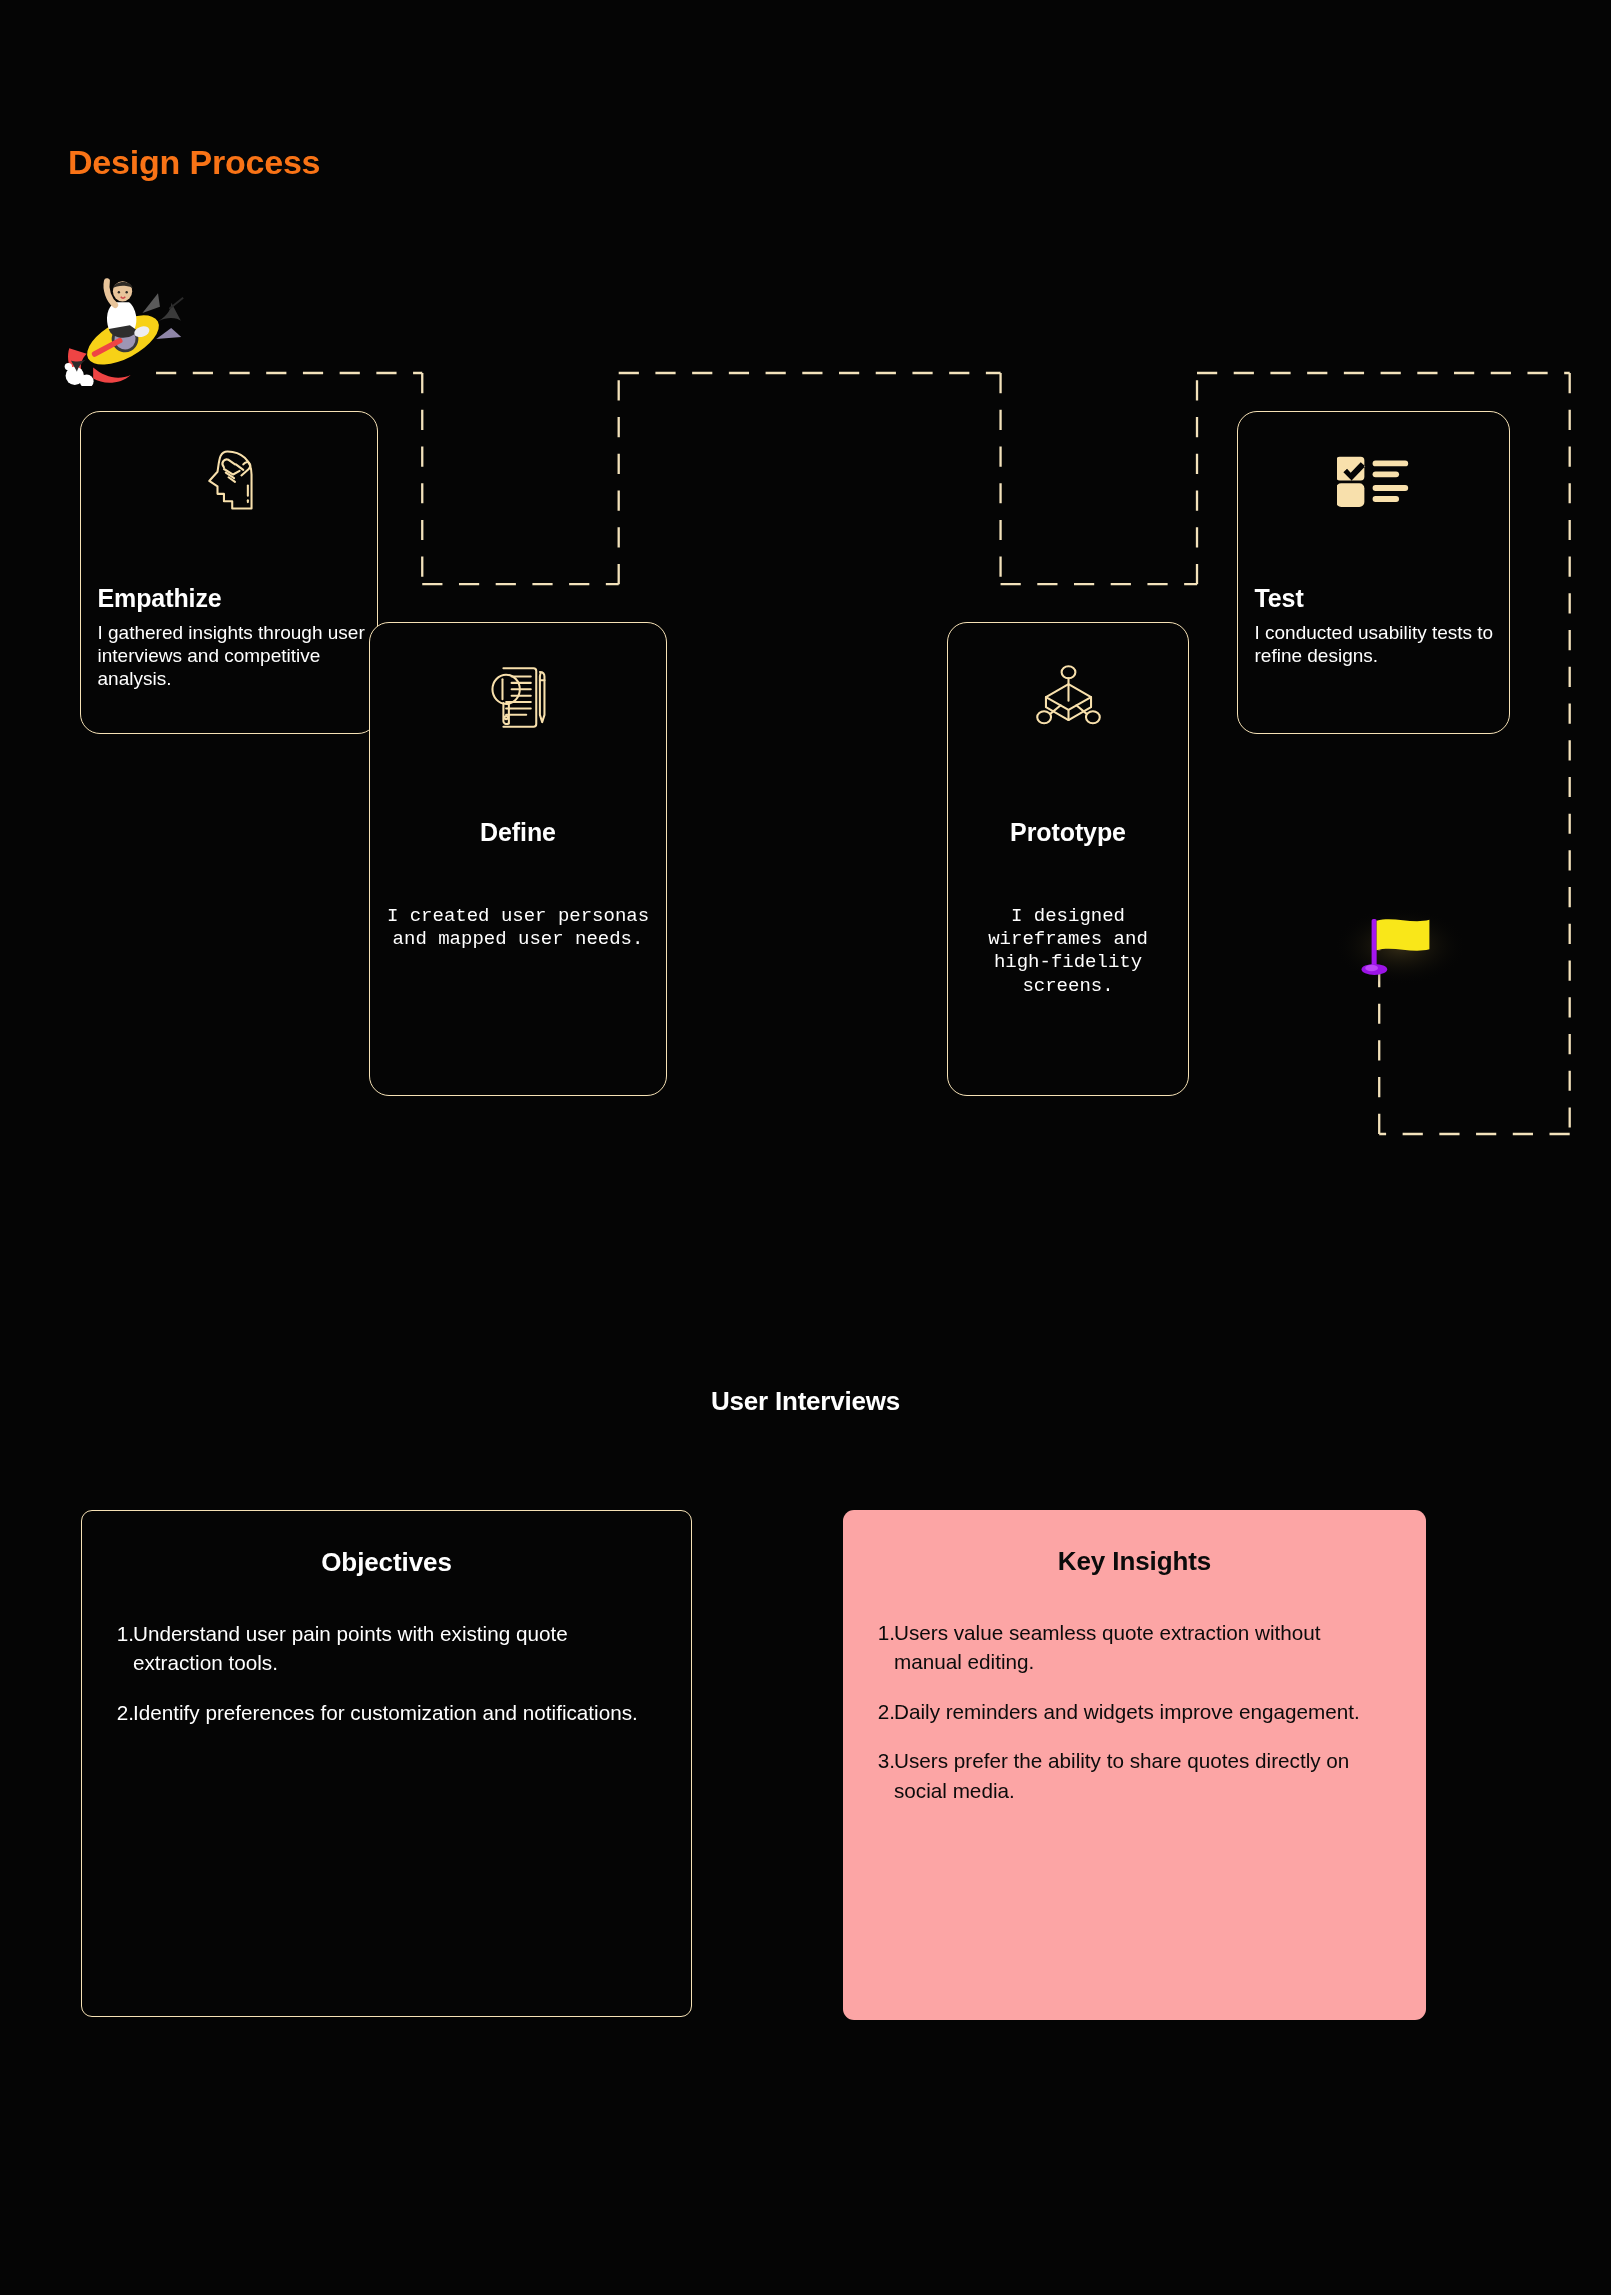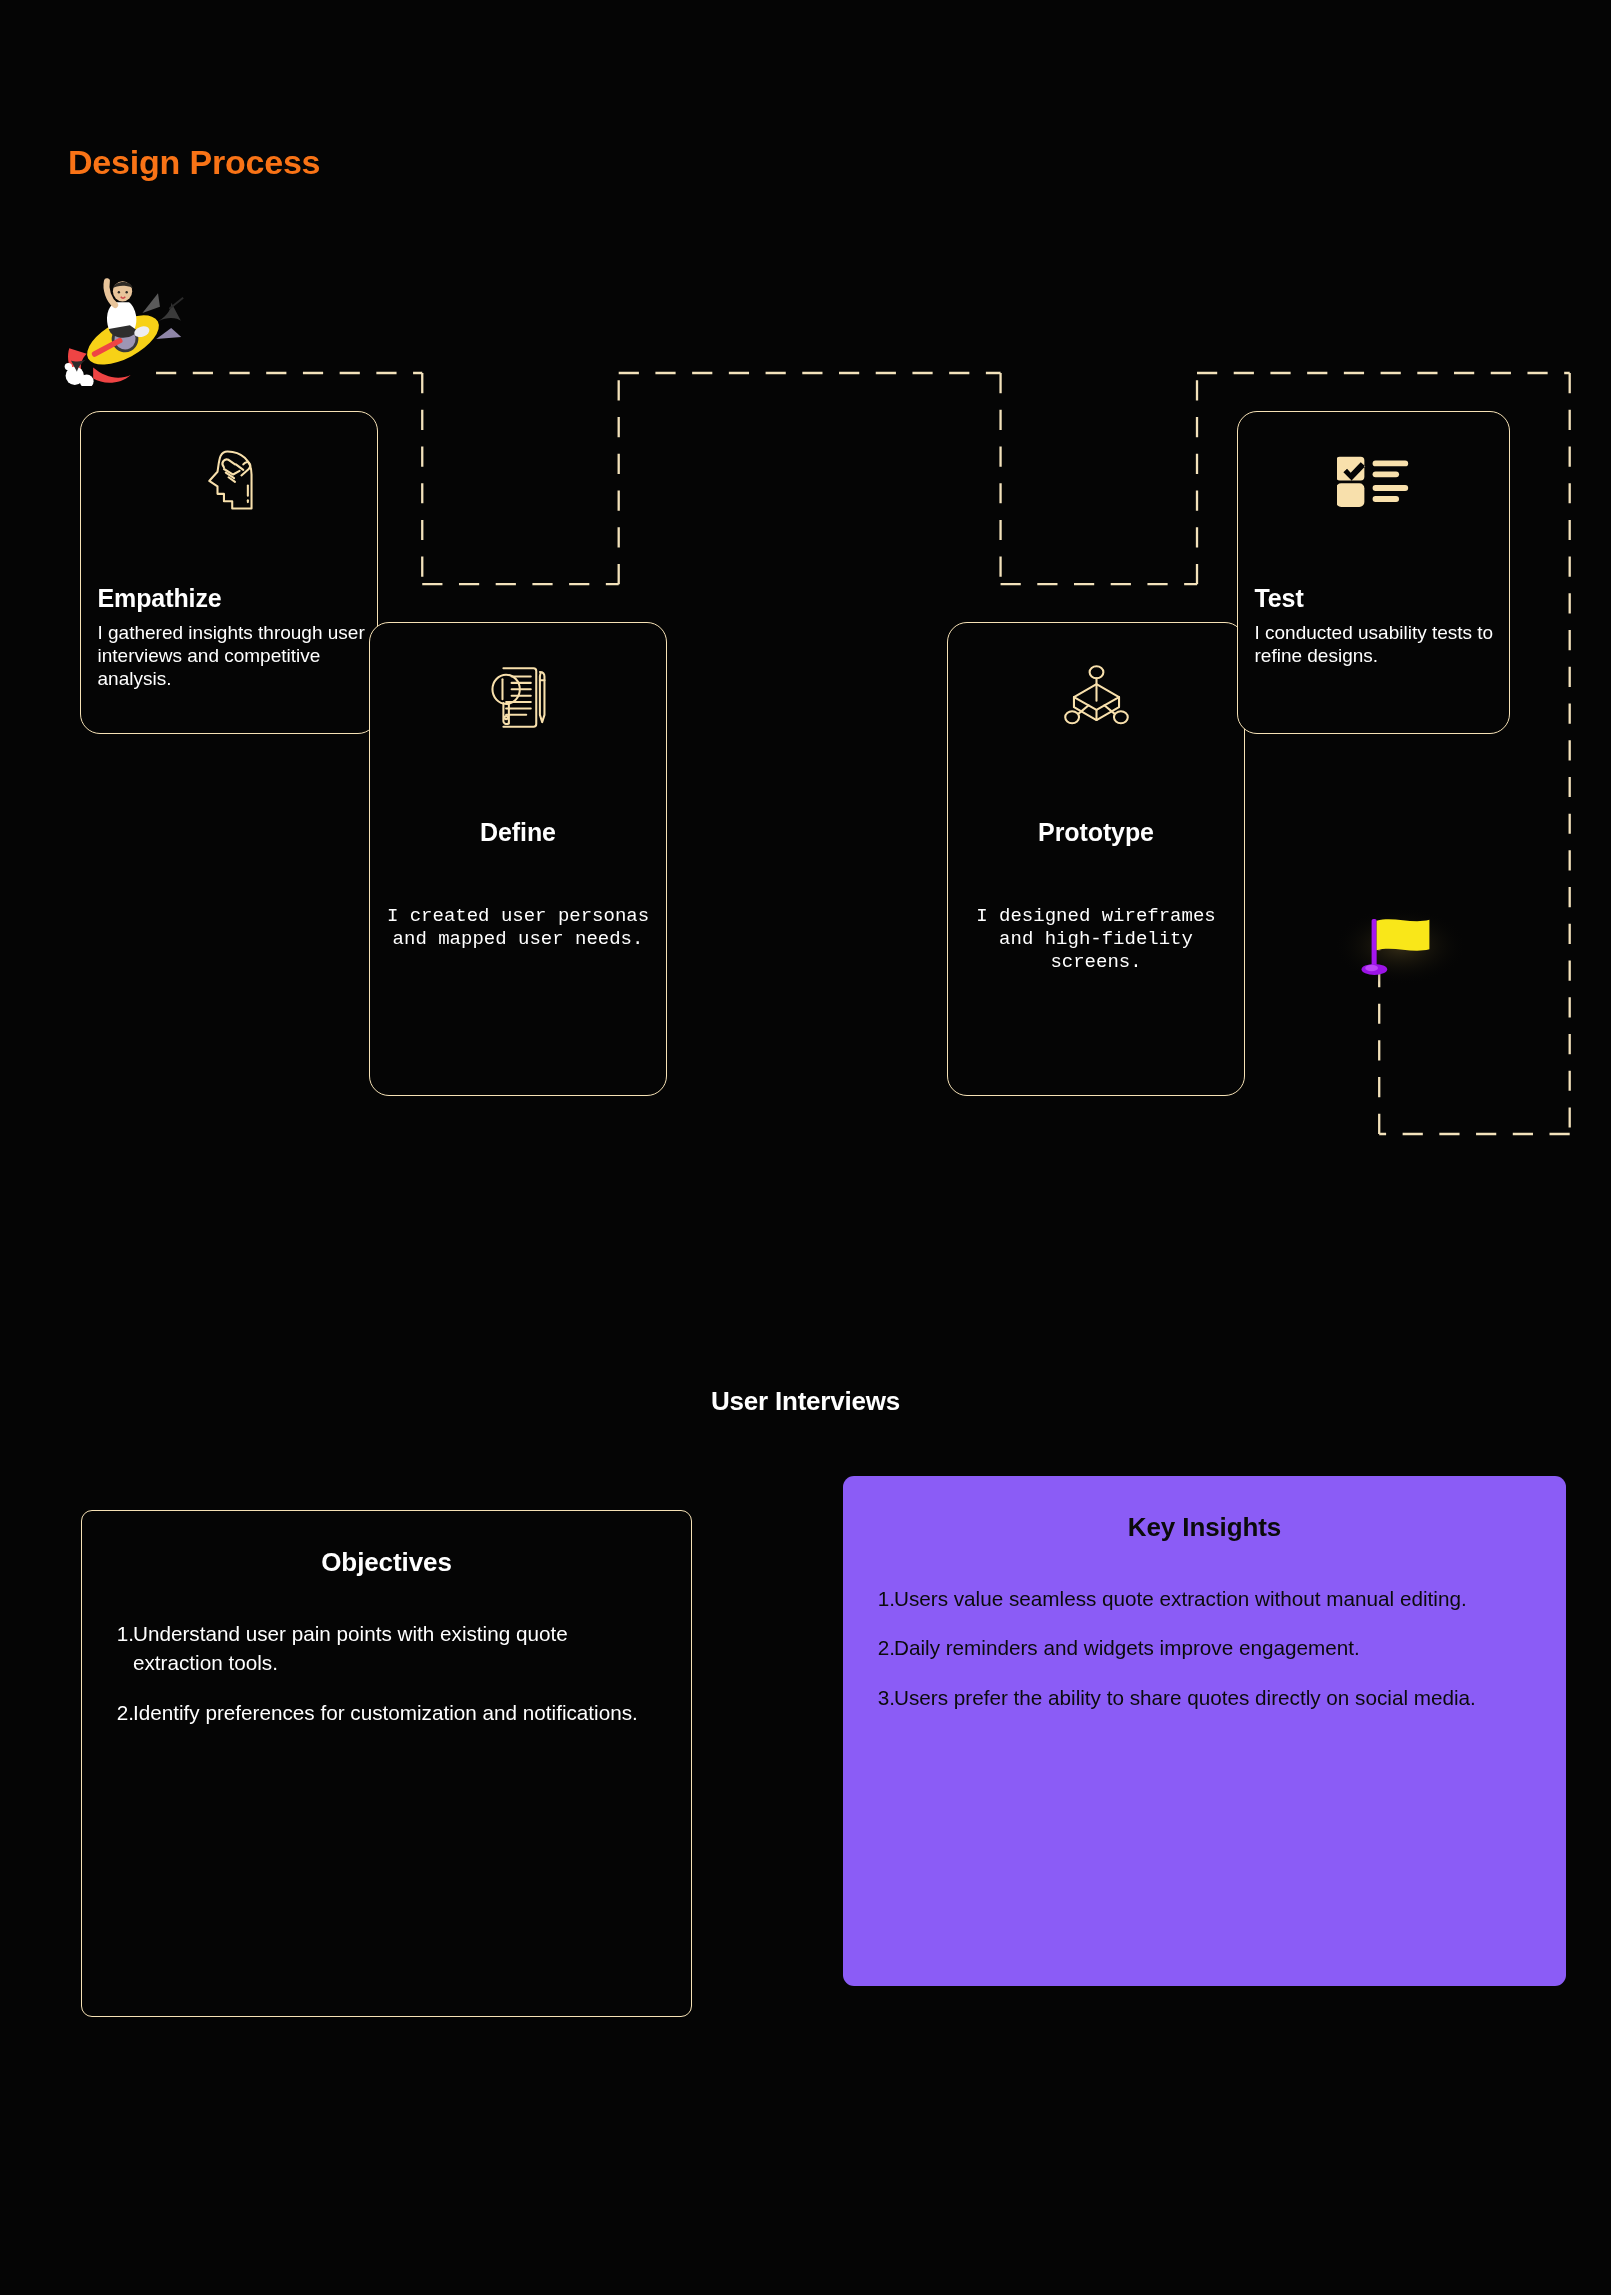--- a/index.html
+++ b/index.html
@@ -63,21 +63,21 @@
   
   .pcard.bot .p-title{ text-align:center; }
   .pcard.bot .p-desc { text-align:center; padding:0 10px; }
 
   
   #card-empathize{ left:62px;  top:411px;  width:298px; height:323px; }
   #card-ideate   { left:640px; top:411px;  width:298px; height:323px; }
   #card-test     { left:1219px; top:411px;  width:273px; height:323px; }
   
   #card-define   { left:351px;  top:622px; width:298px; height:474px; }
-  #card-prototype{ left:929px; top:622px; width:298px; height:474px; }
+  #card-prototype{ left:929px; top:622px; width:242px; height:474px; }
 
   
   .top .icon-slot{ top:32px; height:73px; }
   .top .p-title  { top:172px; }
   .top .p-desc   { top:209px; }
   
   .bot .icon-slot{ top:35px; height:78px; }
   .bot .p-title  { top:195px; }
   .bot .p-desc   { top:282px;font-family:Liberation Mono, monospace; }
 
@@ -96,22 +96,22 @@
 
   .ibox{
     position:absolute;
     border-radius:11px;
   }
   #box-objectives{
     left:81px; top:1510px; width:611px; height:507px;
     border:1.4px solid #f6e2b6; background:#050505;
   }
   #box-insights{
-    left:843px; top:1476px; width:723px; height:510px;
-    background:#8b5cf6; border:none;
+    left:843px; top:1510px; width:583px; height:510px;
+    background:#fca5a5; border:none;
   }
   .ibox h3{
     position:absolute; left:0; right:0; top:36px;
     text-align:center; font-size:26px; font-weight:700;
     letter-spacing:-0.1px;
   }
   #box-objectives h3{ color:#ffffff; }
   #box-insights h3  { color:#0b0b0b; }
 
   .ilist{

